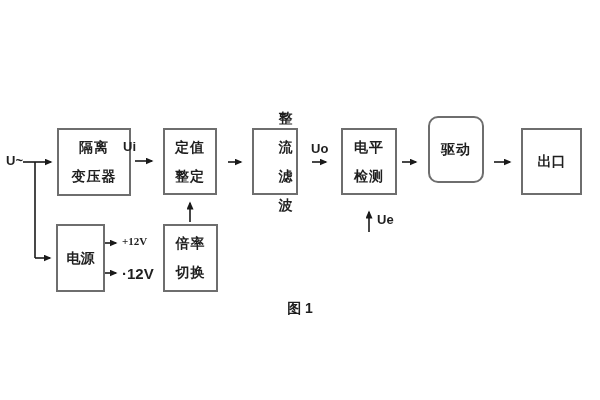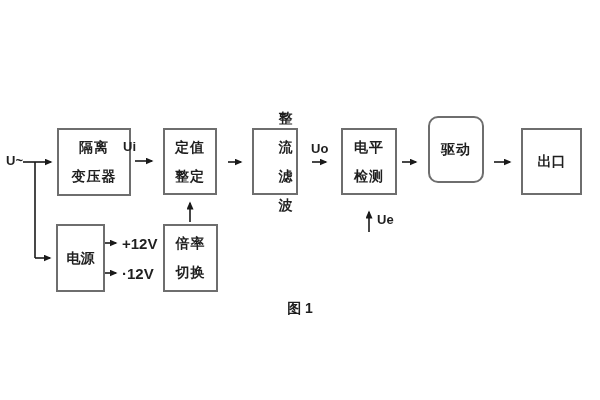--- a/index.html
+++ b/index.html
@@ -102,18 +102,18 @@
   <div class="box" style="left:163px;top:224px;width:55px;height:68px;">
     <span>倍率</span>
     <span>切换</span>
   </div>
 
 
   <span class="lbl" style="left:6px;top:153px;">U~</span>
   <span class="lbl" style="left:123px;top:139px;">Ui</span>
   <span class="lbl" style="left:311px;top:141px;">Uo</span>
   <span class="lbl" style="left:377px;top:212px;">Ue</span>
-  <span class="lbl" style="left:122px;top:235px;font-size:15px;">+12V</span>
+  <span class="lbl" style="left:122px;top:235px;font-size:11px;font-family:Liberation Serif, serif;">+12V</span>
   <span class="lbl" style="left:122px;top:265px;font-size:15px;">·12V</span>
 
   <div class="caption">图 1</div>
 
 </div>
 
 </body></html>

